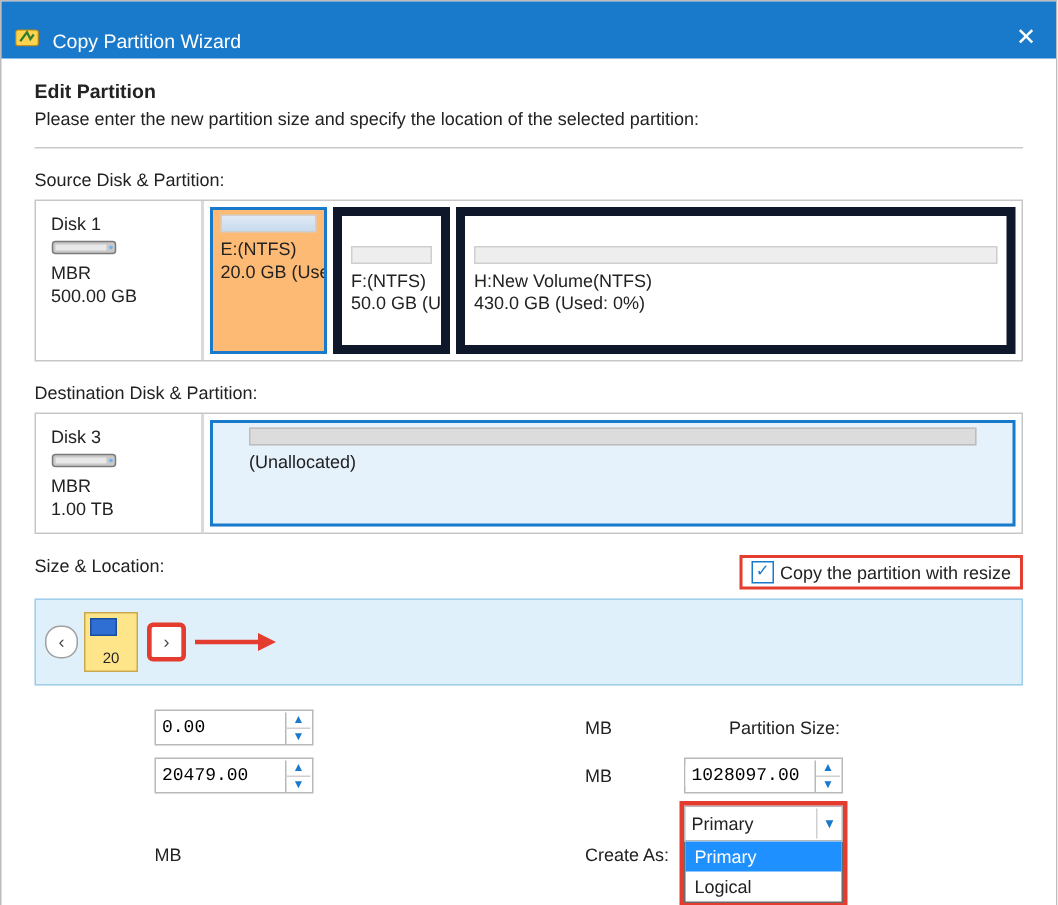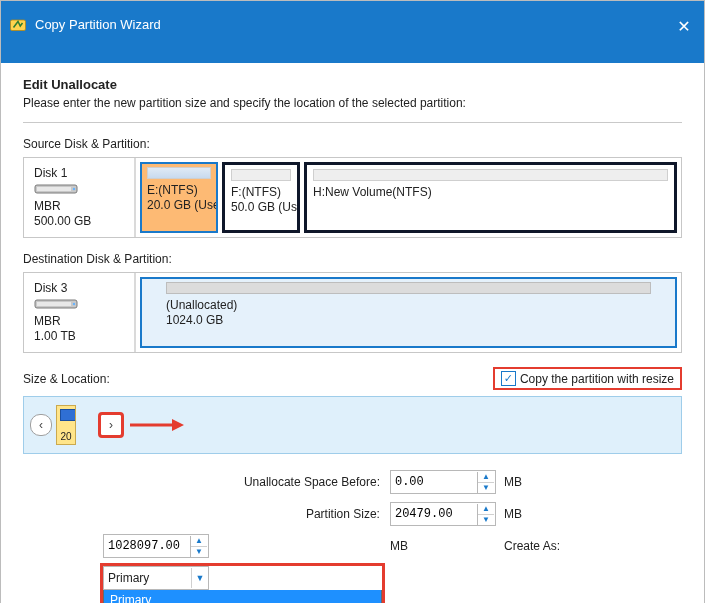--- a/index.html
+++ b/index.html
@@ -1,48 +1,48 @@
 <!DOCTYPE html>
 <html><head>
 <meta charset="utf-8">
 <style>
   html,body{margin:0;padding:0;font-family:"Segoe UI",Tahoma,sans-serif;font-size:12px;color:#222;background:#fff}
   .window{width:705px;box-sizing:border-box;border:1px solid #bcbcbc}
-  .titlebar{height:30px;background:#1979ca;color:#fff;display:flex;align-items:flex-start;padding:16px 8px}
+  .titlebar{height:30px;background:#1979ca;color:#fff;display:flex;align-items:flex-end;padding:4px 8px}
   .titlebar .app-icon{width:18px;height:18px;margin-right:8px}
   .titlebar .title{flex:1;font-size:13px}
   .titlebar .close{width:24px;text-align:center;font-size:16px;cursor:pointer}
   .body{padding:14px 22px 10px 22px}
   h2.sect{margin:0 0 4px 0;font-size:13px;font-weight:700}
   .intro{margin:4px 0 12px 0}
   hr{border:none;border-top:1px solid #c9c9c9;margin:4px 0 14px 0}
   .lbl{margin:4px 0 6px 0}
   .disk-box{border:1px solid #c7c7c7;display:flex;align-items:stretch;margin-bottom:14px}
   .disk-info{width:112px;padding:8px 6px 8px 10px;border-right:2px solid #dadada;box-sizing:border-box}
   .disk-info .disk-title{font-weight:400}
   .disk-info .dicon{width:44px;height:14px;margin-top:2px}
   .disk-parts{flex:1;display:flex;gap:4px;padding:4px}
-  .part{border:3px solid #0f172a;padding:4px 6px;min-width:60px;box-sizing:border-box;overflow:hidden;white-space:nowrap}
+  .part{border:6px solid #0f172a;padding:20px 6px;min-width:60px;box-sizing:border-box;overflow:hidden;white-space:nowrap}
   .part .pbar{height:10px;background:#eee;border:1px solid #cfcfcf;margin-bottom:4px}
   .part .pbar.fill{background:linear-gradient(#dfeaf5,#c8daee)}
   .part.sel{border:2px solid #1979ca;background:#fdba74;padding:3px 5px}
   .part-line{line-height:15px;font-size:12px}
   .disk-parts.dest{gap:0}
   .dest .part{border:2px solid #1979ca;background:#e5f1fb;padding:3px 24px;width:100%}
   .dest .part .pbar{background:#dcdcdc;border:1px solid #bdbdbd}
-  .row-inline{display:flex;align-items:center;margin:3px 0 6px 0}
+  .row-inline{display:flex;align-items:flex-start;margin:3px 0 6px 0}
   .row-inline .left-lbl{}
   .red-box{border:2px solid #e43c2f;padding:2px 6px;margin-left:auto;display:flex;align-items:center;gap:4px}
   .checkbox{width:13px;height:13px;display:inline-flex;align-items:center;justify-content:center;border:1px solid #1979ca;color:#1979ca;font-size:11px;line-height:11px}
   .slider-area{border:1px solid #9fcdea;background:#dff0fb;height:56px;position:relative;margin:6px 0 16px 0}
   .handle{position:absolute;top:50%;transform:translateY(-50%);width:20px;height:20px;border:1px solid #9f9f9f;border-radius:10px;background:#fff;display:flex;align-items:center;justify-content:center;font-size:12px;color:#444;cursor:pointer}
   .handle.left{left:6px}
   .handle.right{left:76px}
   .handle.right.red{outline:3px solid #e43c2f;outline-offset:-1px;border-radius:2px}
-  .slider-block{position:absolute;left:32px;top:8px;bottom:8px;width:20px;background:#ffe58a;border:1px solid #caa94e;overflow:hidden;font-size:10px;padding-top:3px;box-sizing:border-box;text-align:center}
+  .slider-block{position:absolute;left:32px;top:8px;bottom:8px;width:36px;background:#ffe58a;border:1px solid #caa94e;overflow:hidden;font-size:10px;padding-top:3px;box-sizing:border-box;text-align:center}
   .slider-block .inner{position:absolute;left:3px;top:3px;width:16px;height:10px;background:#2f6fd4;border:1px solid #1a4e9d}
   .arrow-svg{position:absolute;left:104px;top:50%;transform:translateY(-50%)}
   .form-area{display:grid;grid-template-columns:1fr auto auto;row-gap:8px;column-gap:8px;align-items:center;margin-left:80px;margin-right:120px}
   .form-area label{justify-self:end;padding-right:2px}
   .numbox{display:flex;align-items:center;border:1px solid #b8b8b8;width:104px;height:22px;background:#fff}
   .numbox input{border:none;outline:none;width:78px;padding:0 4px;font-family:Liberation Mono, monospace;font-size:12px}
   .spinner{display:flex;flex-direction:column;border-left:1px solid #b8b8b8}
   .spinner div{width:16px;height:10px;display:flex;align-items:center;justify-content:center;font-size:8px;color:#1979ca;cursor:pointer}
   .spinner div:first-child{border-bottom:1px solid #d0d0d0}
   .unit{width:28px}
@@ -63,21 +63,21 @@
     <svg class="app-icon" viewBox="0 0 24 24">
       <rect x="2" y="4" width="20" height="14" rx="2" fill="#ffd34e" stroke="#b8860b"></rect>
       <path d="M6 14 L12 6 L15 12 L18 8" stroke="#2e7d32" stroke-width="2" fill="none"></path>
     </svg>
     <div class="title">Copy Partition Wizard</div>
     <div class="close">✕</div>
   </div>
 
   <div class="body">
 
-    <h2 class="sect">Edit Unallocate</h2>
+    <h2 class="sect">Edit Partition</h2>
     <div class="intro">Please enter the new partition size and specify the location of the selected partition:</div>
     <hr>
 
     <div class="lbl">Source Disk &amp; Partition:</div>
     <div class="disk-box">
       <div class="disk-info">
         <div class="disk-title">Disk 1</div>
         <svg class="dicon" viewBox="0 0 44 14">
             <rect x="1" y="3" width="42" height="8" rx="2" fill="#c8c8c8" stroke="#7a7a7a"></rect>
             <rect x="3" y="5" width="34" height="4" fill="#e8e8e8"></rect>
@@ -93,41 +93,41 @@
           <div class="part-line">20.0 GB (Used</div>
         </div>
         <div class="part" style="width:78px">
           <div class="pbar"></div>
           <div class="part-line">F:(NTFS)</div>
           <div class="part-line">50.0 GB (Used</div>
         </div>
         <div class="part" style="flex:1">
           <div class="pbar"></div>
           <div class="part-line">H:New Volume(NTFS)</div>
+          <div class="part-line">430.0 GB (Used: 0%)</div>
         </div>
       </div>
     </div>
 
     <div class="lbl">Destination Disk &amp; Partition:</div>
     <div class="disk-box">
       <div class="disk-info">
         <div class="disk-title">Disk 3</div>
         <svg class="dicon" viewBox="0 0 44 14">
             <rect x="1" y="3" width="42" height="8" rx="2" fill="#c8c8c8" stroke="#7a7a7a"></rect>
             <rect x="3" y="5" width="34" height="4" fill="#e8e8e8"></rect>
             <circle cx="40" cy="7" r="1.2" fill="#66b3ff"></circle>
           </svg>
         <div class="part-line">MBR</div>
         <div class="part-line">1.00 TB</div>
       </div>
       <div class="disk-parts dest">
         <div class="part">
           <div class="pbar"></div>
           <div class="part-line">(Unallocated)</div>
-          <div class="part-line">1024.0 GB</div>
         </div>
       </div>
     </div>
 
     <div class="row-inline">
       <span class="left-lbl">Size &amp; Location:</span>
       <span class="red-box">
         <span class="checkbox">✓</span>
         <span>Copy the partition with resize</span>
       </span>
@@ -144,21 +144,20 @@
       <div class="handle right red">
         <span>›</span>
       </div>
       <svg class="arrow-svg" width="58" height="18">
         <line x1="2" y1="9" x2="44" y2="9" stroke="#e43c2f" stroke-width="3"></line>
         <polygon points="44,3 56,9 44,15" fill="#e43c2f"></polygon>
       </svg>
     </div>
 
     <div class="form-area">
-      <label>Unallocate Space Before:</label>
       <div class="numbox">
         <input value="0.00" style="">
         <div class="spinner">
           <div>▲</div>
           <div>▼</div>
         </div>
       </div>
       <span class="unit">MB</span>
 
       <label>Partition Size:</label>
@@ -182,20 +181,21 @@
 
       <label>Create As:</label>
       <div>
         <div class="dropdown-wrap">
           <div class="dropdown-btn">
             <span class="val">Primary</span>
             <span class="dd-ico">▼</span>
           </div>
           <div class="dropdown-list">
             <div class="sel">Primary</div>
+            <div>Logical</div>
           </div>
         </div>
       </div>
       <span class="unit"></span>
     </div>
 
   </div>
 </div>
 
 </body></html>

